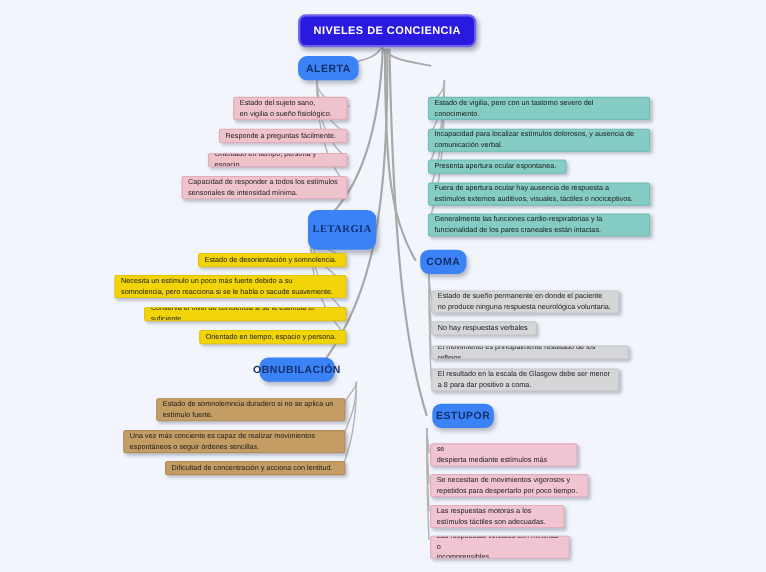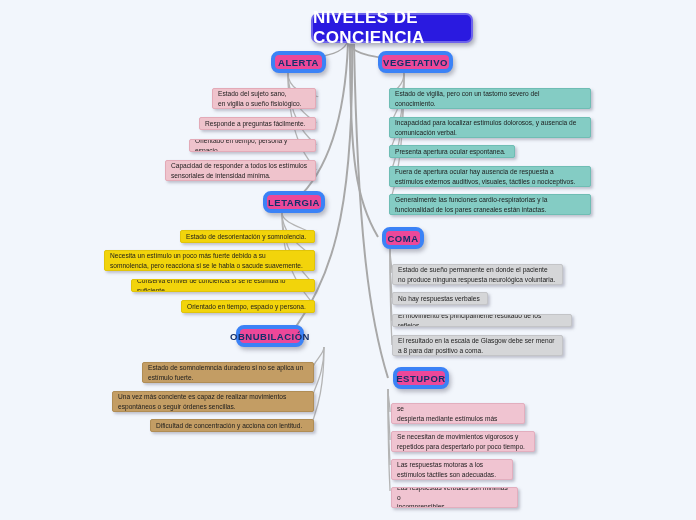--- a/index.html
+++ b/index.html
@@ -15,32 +15,31 @@
 
   
   .root{
     position:absolute;
     box-sizing:border-box;
     background:#2a1ae0;
     border:2px solid #6d63ec;
     border-radius:7px;
     color:#ffffff;
     font-weight:bold;
-    font-size:17px;
+    font-size:10px;
     letter-spacing:.4px;
     display:flex;align-items:center;justify-content:center;
     box-shadow:2px 3px 4px rgba(90,90,110,.45);
-    margin-left:40px;
   }
 
   
   .branch{
     position:absolute;
     box-sizing:border-box;
-    background:#ec4899;
+    background:#3b82f6;
     border:4px solid #3b82f6;
     border-radius:8px;
     color:#14306b;
     font-weight:bold;
     font-size:9.5px;
     letter-spacing:.5px;
     display:flex;align-items:center;justify-content:center;
     box-shadow:2px 3px 4px rgba(90,90,110,.40);
   }
 
@@ -126,39 +125,38 @@
   <div class="leaf c-pink" style="left:199px;top:117px;width:117px;height:13px;">
     <span>Responde a preguntas fácilmente.</span>
   </div>
   <div class="leaf c-pink" style="left:189px;top:139px;width:127px;height:13px;">
     <span>Orientado en tiempo, persona y espacio.</span>
   </div>
   <div class="leaf c-pink" style="left:165px;top:160px;width:151px;height:21px;">
     <span>Capacidad de responder a todos los estímulos<br>sensoriales de intensidad mínima.</span>
   </div>
 
-  <div class="branch" style="left:378px;top:51px;width:75px;height:22px;">VEGETATIVO</div>
 
   <div class="leaf c-teal" style="left:389px;top:88px;width:202px;height:21px;">
     <span>Estado de vigilia, pero con un tastorno severo del<br>conocimiento.</span>
   </div>
   <div class="leaf c-teal" style="left:389px;top:117px;width:202px;height:21px;">
     <span>Incapacidad para localizar estímulos dolorosos, y ausencia de<br>comunicación verbal.</span>
   </div>
   <div class="leaf c-teal" style="left:389px;top:145px;width:126px;height:13px;">
     <span>Presenta apertura ocular espontanea.</span>
   </div>
   <div class="leaf c-teal" style="left:389px;top:166px;width:202px;height:21px;">
     <span>Fuera de apertura ocular hay ausencia de respuesta a<br>estímulos externos auditivos, visuales, táctiles o nociceptivos.</span>
   </div>
   <div class="leaf c-teal" style="left:389px;top:194px;width:202px;height:21px;">
     <span>Generalmente las funciones cardio-respiratorias y la<br>funcionalidad de los pares craneales están intactas.</span>
   </div>
 
-  <div class="branch" style="left:263px;top:191px;width:62px;height:22px;">LETARGIA</div>
+  <div class="branch" style="left:280px;top:191px;width:62px;height:36px;font-family:Liberation Serif, serif;">LETARGIA</div>
 
   <div class="leaf c-yellow" style="left:180px;top:230px;width:135px;height:13px;">
     <span>Estado de desorientación y somnolencia.</span>
   </div>
   <div class="leaf c-yellow" style="left:104px;top:250px;width:211px;height:21px;">
     <span>Necesita un estímulo un poco más fuerte debido a su<br>somnolencia, pero reacciona si se le habla o sacude suavemente.</span>
   </div>
   <div class="leaf c-yellow" style="left:131px;top:279px;width:184px;height:13px;">
     <span>Conserva el nivel de conciencia si se le estimula lo suficiente.</span>
   </div>

